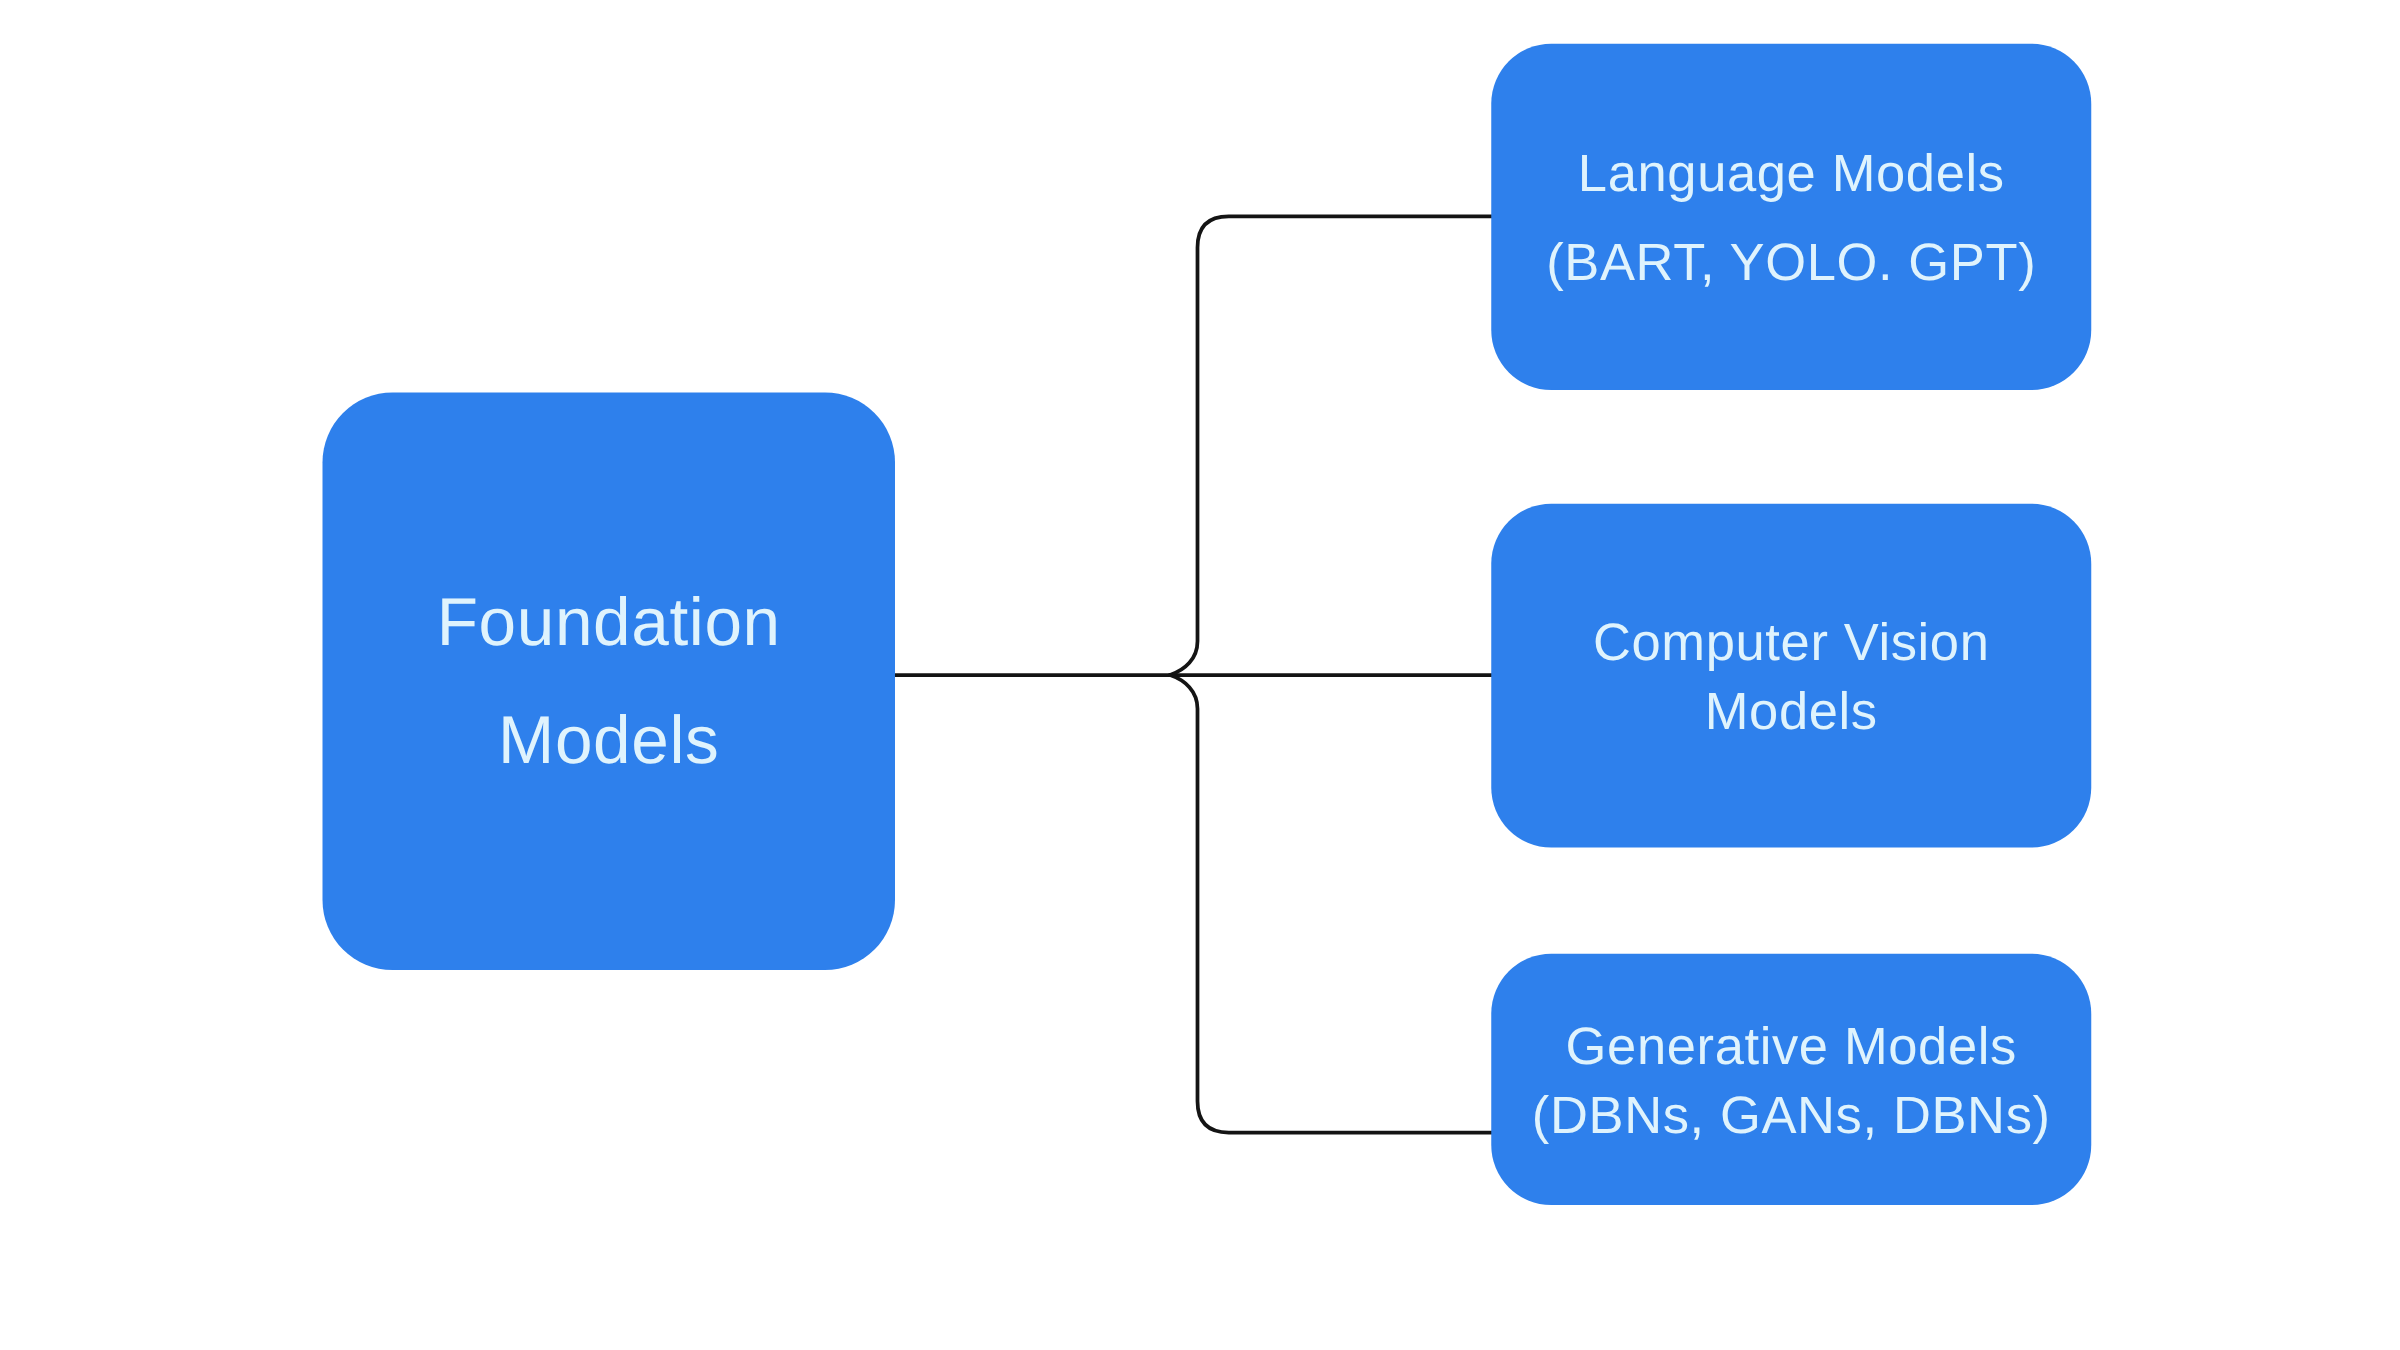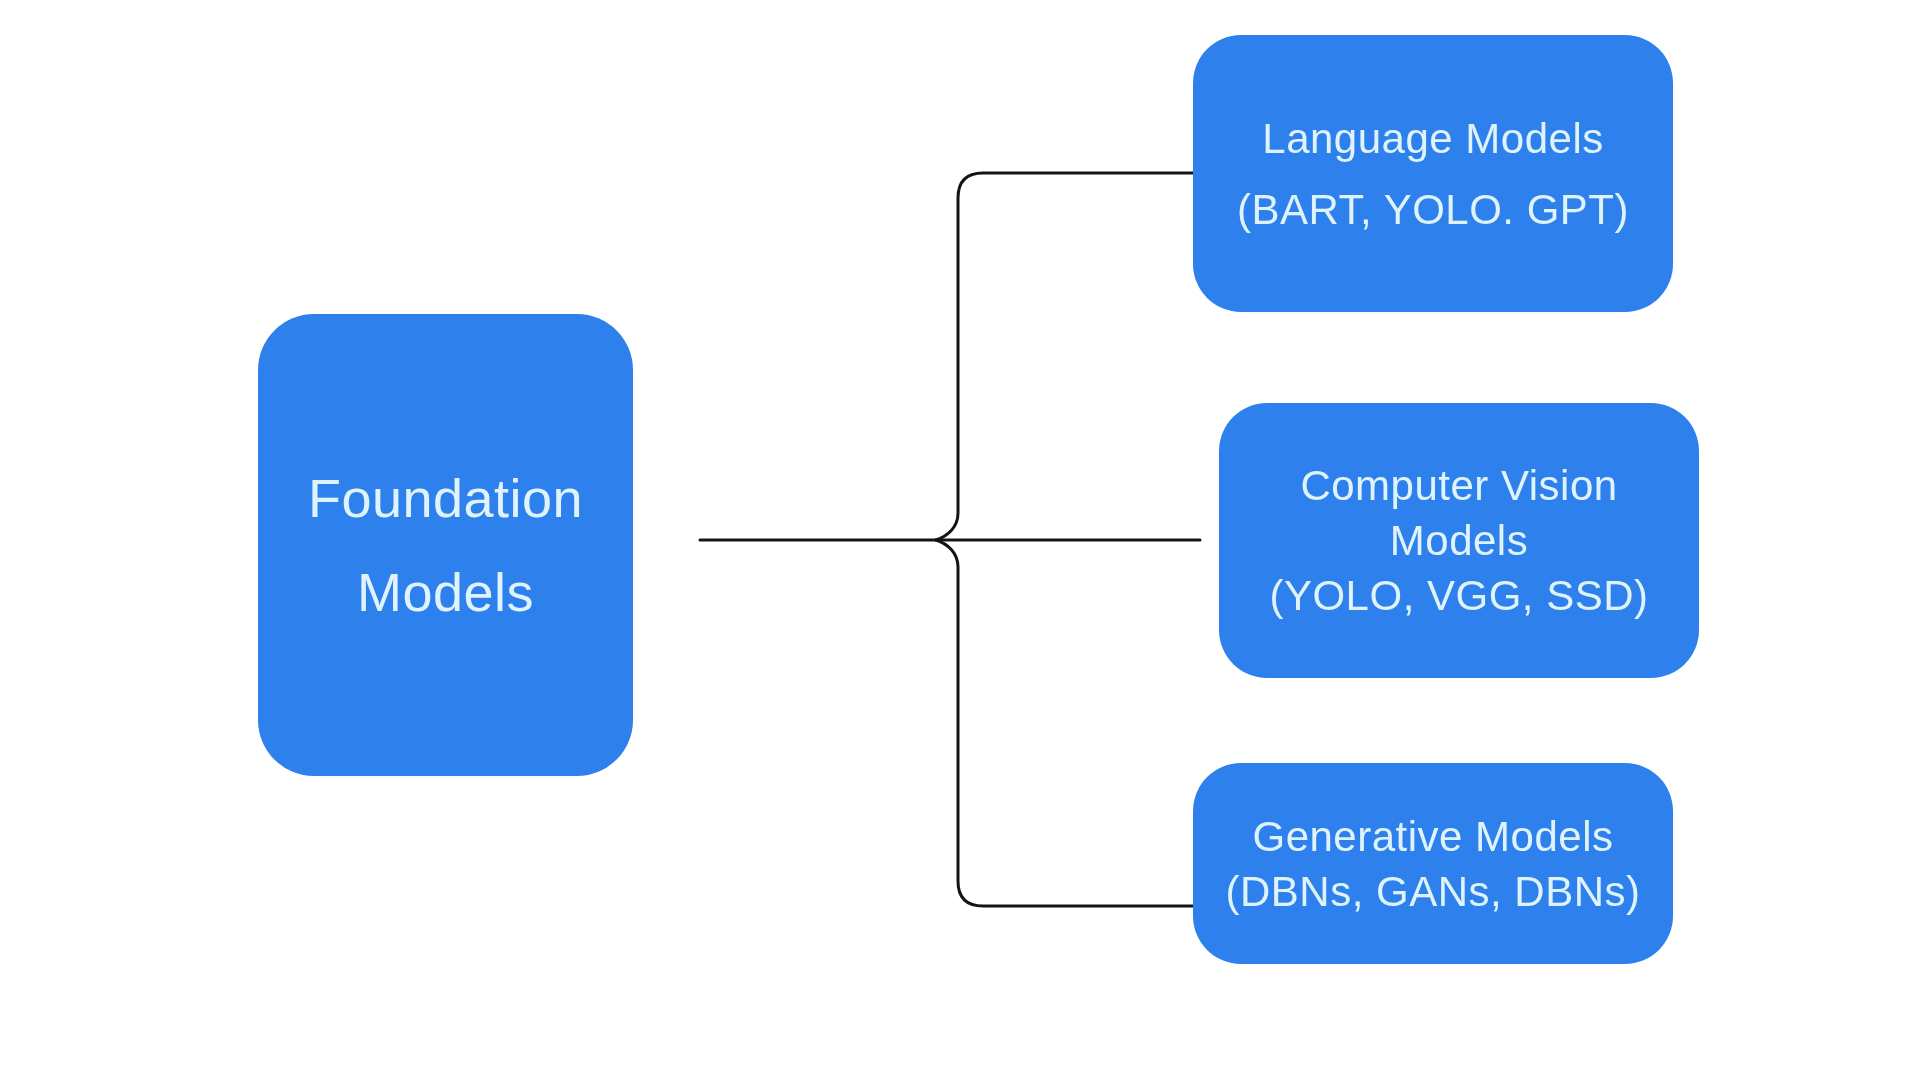--- a/index.html
+++ b/index.html
@@ -39,36 +39,36 @@
     color: var(--node-text);
     display: flex;
     flex-direction: column;
     align-items: center;
     justify-content: center;
     text-align: center;
     letter-spacing: 0.5px;
   }
   .node-root {
     left: 258px; top: 314px;
-    width: 375px; height: 462px;
+    width: 458px; height: 462px;
     border-radius: 56px;
     font-size: 54px;
     line-height: 94px;
     padding: 0 30px;
   }
   .node-child {
     left: 1193px;
     width: 480px;
     border-radius: 48px;
     font-size: 42px;
     line-height: 55px;
     padding: 0 28px;
   }
   .node-child-1 { top: 35px;  height: 277px; gap: 16px; }
-  .node-child-2 { top: 403px; height: 275px; margin-left: 26px; }
+  .node-child-2 { top: 403px; height: 275px; }
   .node-child-3 { top: 763px; height: 201px; }
   .node-title, .node-sub { display: block; width: 100%; }
 </style>
 </head>
 <body>
 
 <div class="stage">
 
   <svg class="connectors" viewBox="0 0 1920 1080" xmlns="http://www.w3.org/2000/svg">
 
@@ -83,21 +83,20 @@
     <span class="node-title">Foundation Models</span>
   </div>
 
   <div class="node node-child node-child-1">
     <span class="node-title">Language Models</span>
     <span class="node-sub">(BART, YOLO. GPT)</span>
   </div>
 
   <div class="node node-child node-child-2">
     <span class="node-title">Computer Vision Models</span>
-    <span class="node-sub">(YOLO, VGG, SSD)</span>
   </div>
 
   <div class="node node-child node-child-3">
     <span class="node-title">Generative Models</span>
     <span class="node-sub">(DBNs, GANs, DBNs)</span>
   </div>
 
 </div>
 
 </body></html>

